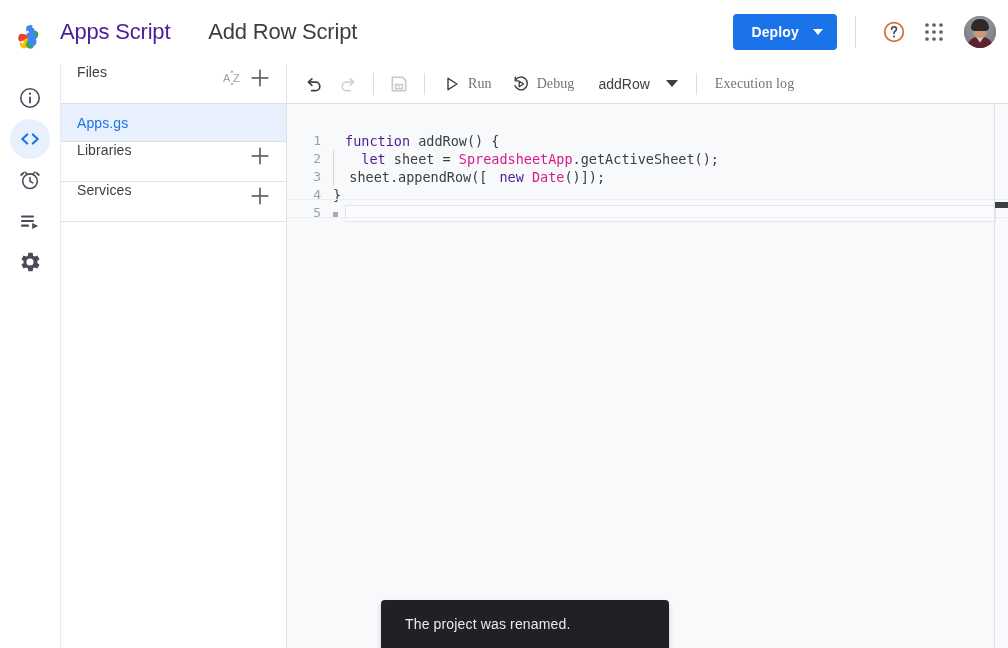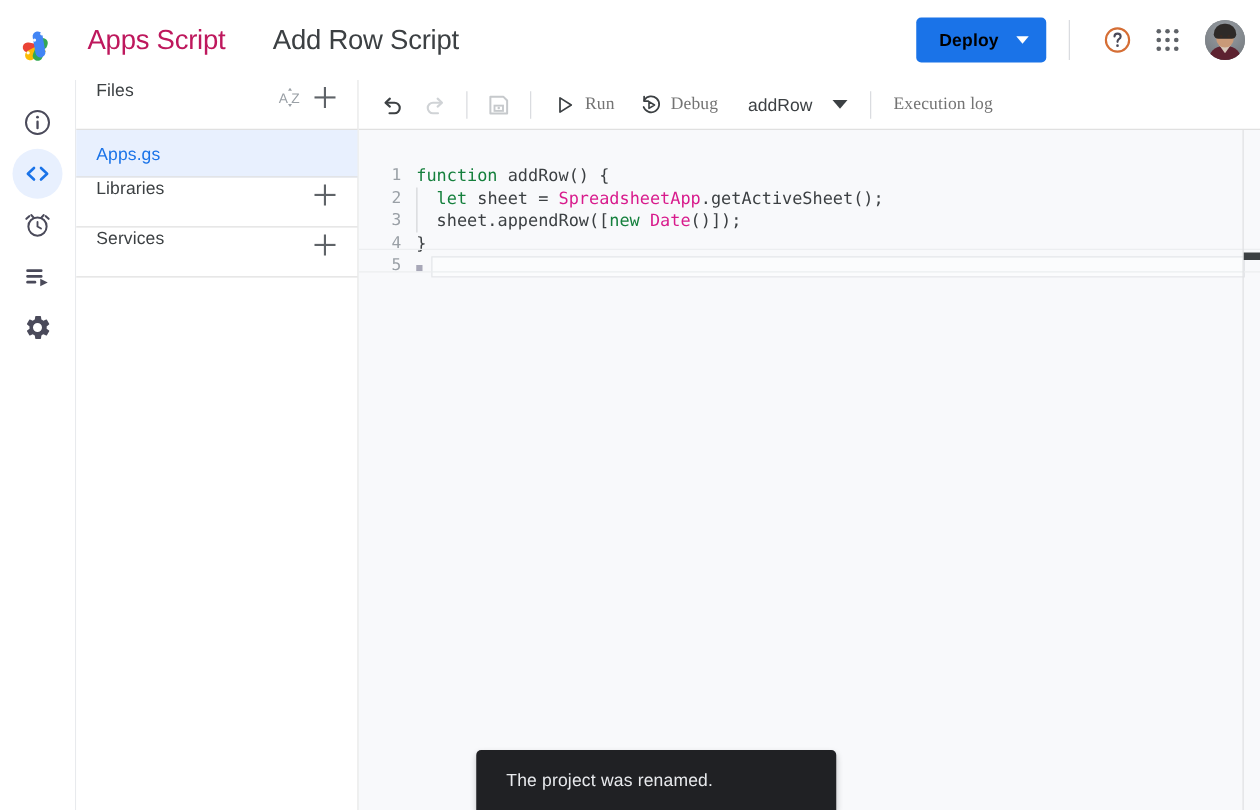--- a/index.html
+++ b/index.html
@@ -17,34 +17,34 @@
   .topbar {
     position: absolute; top: 0; left: 0;
     width: 1008px; height: 64px;
     background: #fff;
     display: flex; align-items: center;
     border-bottom: 1px solid #ffffff;
   }
   .brand { display: flex; align-items: center; margin-left: 14px; }
   .logo-wrap { width: 36px; height: 36px; position: relative; }
   .brand-name {
-    font-size: 22px; color: #be185d; margin-left: 20px;
+    font-size: 22px; color: #4c1d95; margin-left: 10px;
     letter-spacing: -0.2px; white-space: nowrap;
   }
   .project-title {
     font-size: 22px; color: #3c4043; margin-left: 32px;
     letter-spacing: -0.2px; white-space: nowrap; cursor: text;
     padding: 3px 6px; border-radius: 4px;
   }
   .topbar-right {
     margin-left: auto; display: flex; align-items: center;
     margin-right: 12px; height: 100%;
   }
   .deploy-btn {
-    background: #1a73e8; color: #000000; border: none;
+    background: #1a73e8; color: #ffffff; border: none;
     height: 36px; border-radius: 4px; padding: 0 14px 0 18px;
     font-size: 14px; font-weight: bold; font-family: inherit;
     display: flex; align-items: center; gap: 14px; cursor: pointer;
     letter-spacing: 0.15px;
   }
   .deploy-caret {
     width: 0; height: 0;
     border-left: 5px solid transparent;
     border-right: 5px solid transparent;
     border-top: 6px solid #fff;
@@ -163,21 +163,21 @@
     font-family: "DejaVu Sans Mono", "Liberation Mono", monospace;
     font-size: 13.5px; line-height: 18px;
   }
   .cline { display: flex; height: 18px; align-items: center; position: relative; }
   .gutter {
     width: 46px; text-align: right; padding-right: 12px;
     color: #9aa0a6; font-size: 13px; flex: none;
     font-family: "DejaVu Sans Mono", "Liberation Mono", monospace;
   }
   .ctext { white-space: pre; color: #3c4043; position: relative; }
-  .tok-kw { color: #15803d; }
+  .tok-kw { color: #4c1d95; margin-left: 12px; }
   .tok-cls { color: #d81b8c; }
   .tok-plain { color: #3c4043; }
   .indent-guide {
     position: absolute; left: 0px; top: 0; width: 1px; height: 18px;
     background: #d4d6d9;
   }
   .active-line-box {
     position: absolute; left: 58px; right: 12px; height: 17px;
     border: 1px solid #e4e6e9; background: #fbfcfd; box-sizing: border-box;
   }

